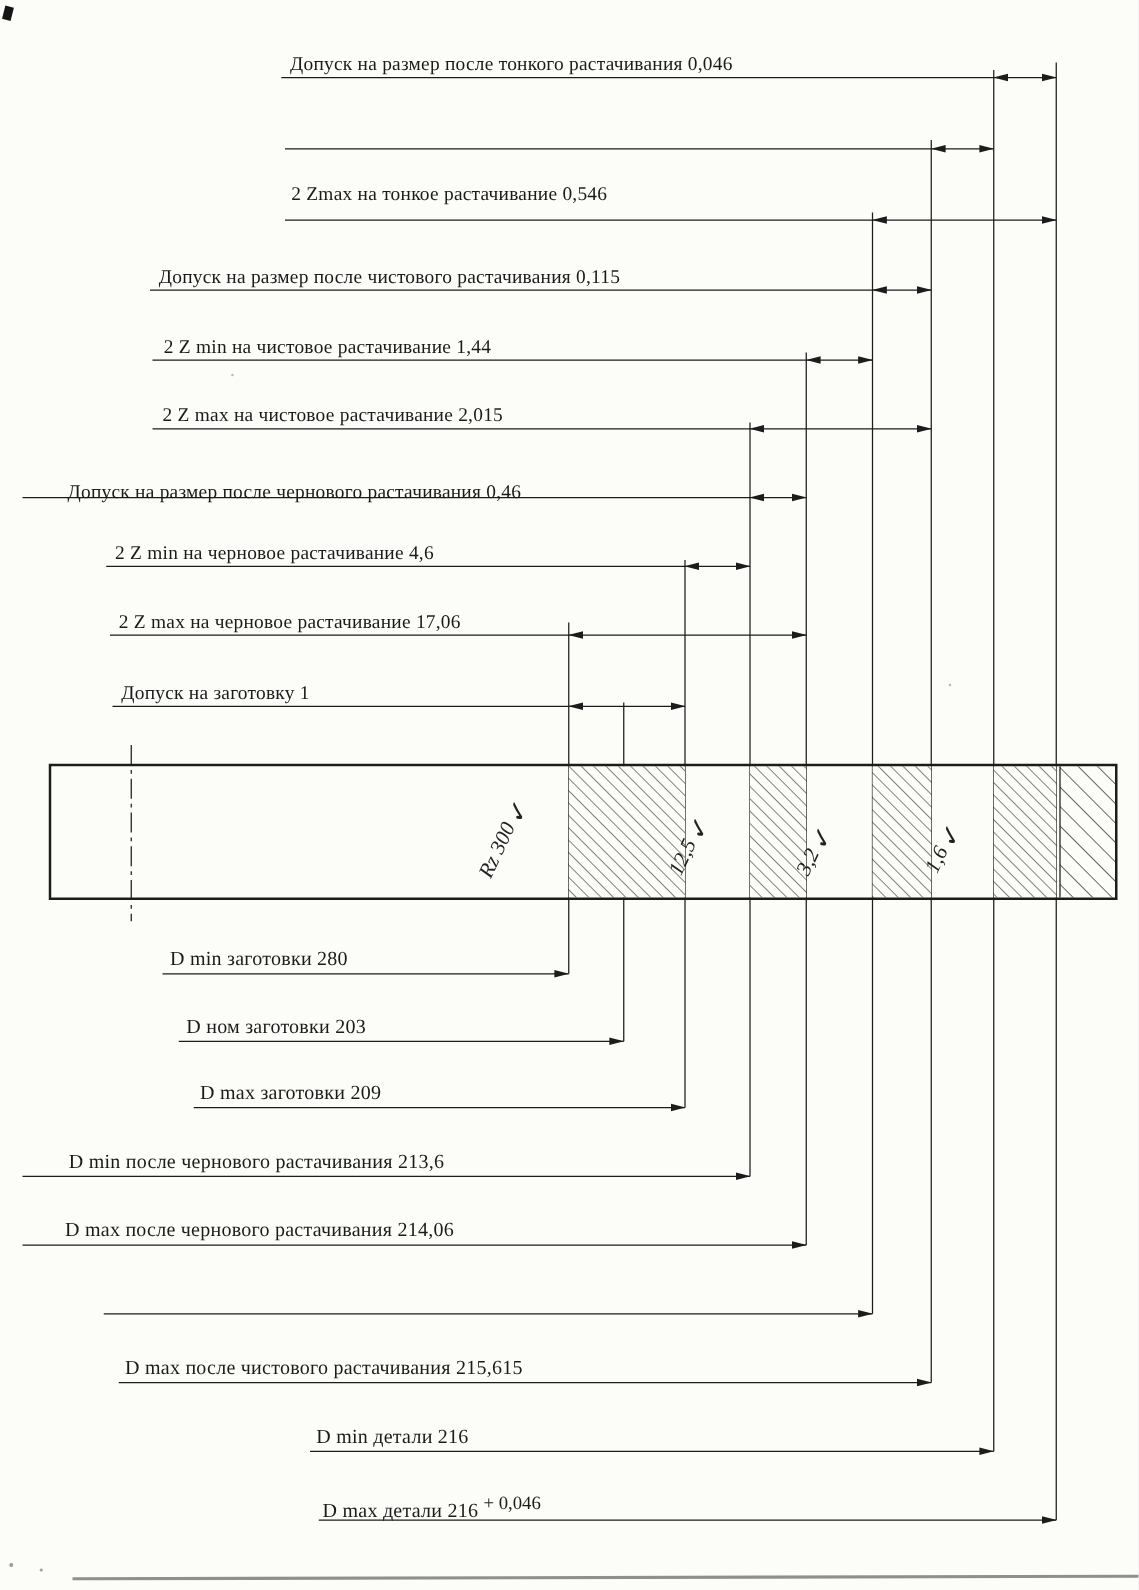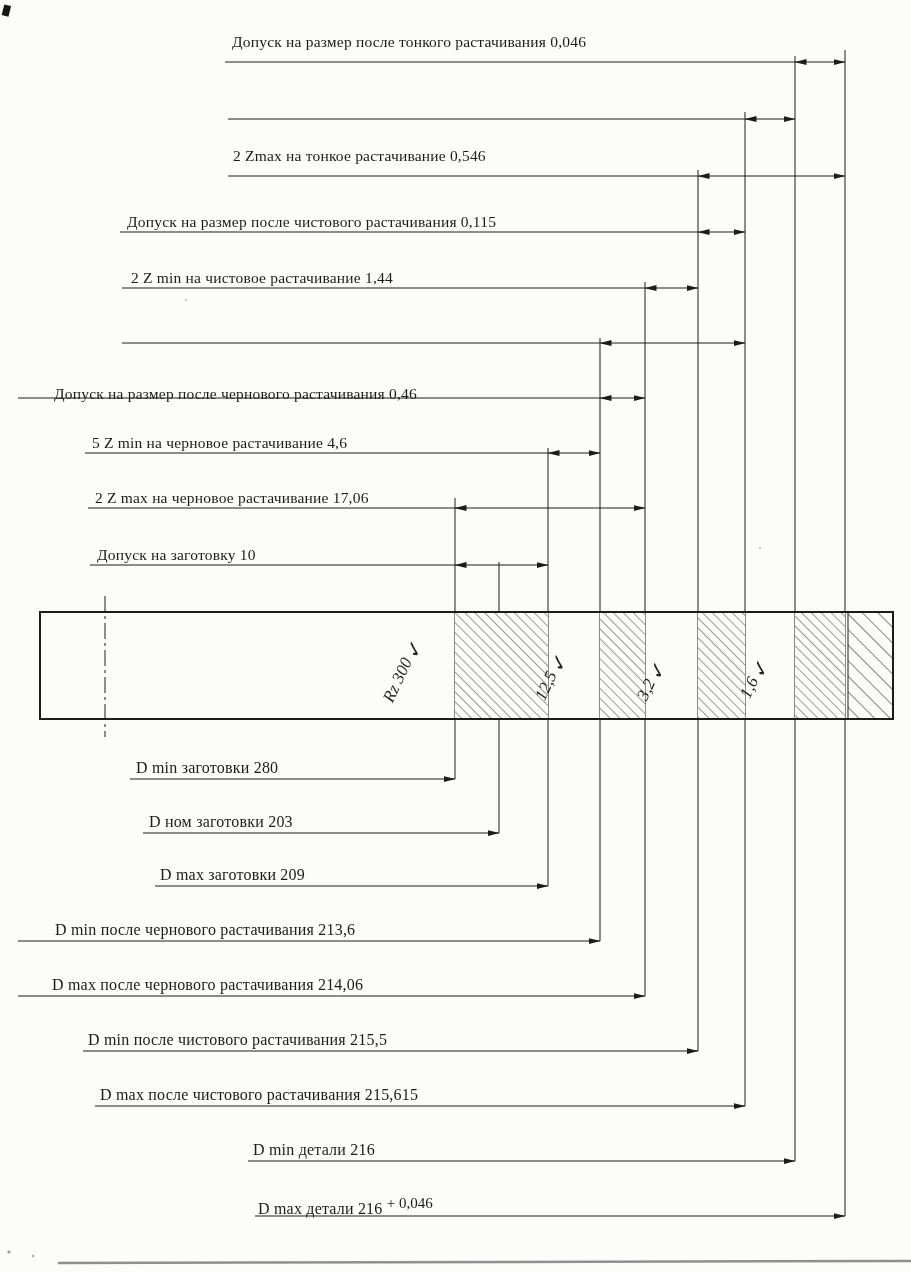--- a/index.html
+++ b/index.html
@@ -107,35 +107,35 @@
     <g>
       <rect x="3" y="5" width="7" height="11" fill="#161616" transform="rotate(14 6 10)"></rect>
       <line x1="58" y1="1263" x2="911" y2="1261" stroke="#8f8f8f" stroke-width="2.5"></line>
       <circle cx="9" cy="1252" r="1.6" fill="#9a9a9a"></circle>
       <circle cx="33" cy="1256" r="1.3" fill="#a5a5a5"></circle>
       <circle cx="760" cy="548" r="1" fill="#b5b5b5"></circle>
       <circle cx="186" cy="300" r="1" fill="#b9b9b9"></circle>
     </g>
   </svg>
 
-  <div class="lbl" style="left:232px;top:32px">Допуск на размер после тонкого растачивания 0,046</div>
+  <div class="lbl" style="left:232px;top:42px">Допуск на размер после тонкого растачивания 0,046</div>
   <div class="lbl" style="left:233px;top:146px">2 Zmax на тонкое растачивание 0,546</div>
   <div class="lbl" style="left:127px;top:212px">Допуск на размер после чистового растачивания 0,115</div>
   <div class="lbl" style="left:131px;top:268px">2 Z min на чистовое растачивание 1,44</div>
+  <div class="lbl" style="left:130px;top:323px">2 Z max на чистовое растачивание 2,015</div>
   <div class="lbl" style="left:54px;top:384px">Допуск на размер после чернового растачивания 0,46</div>
-  <div class="lbl" style="left:92px;top:433px">5 Z min на черновое растачивание 4,6</div>
+  <div class="lbl" style="left:92px;top:433px">2 Z min на черновое растачивание 4,6</div>
   <div class="lbl" style="left:95px;top:488px">2 Z max на черновое растачивание 17,06</div>
-  <div class="lbl" style="left:97px;top:545px">Допуск на заготовку 10</div>
+  <div class="lbl" style="left:97px;top:545px">Допуск на заготовку 1</div>
 
   <div class="lbl bt" style="left:136px;top:758px">D min заготовки 280</div>
   <div class="lbl bt" style="left:149px;top:812px">D ном заготовки 203</div>
   <div class="lbl bt" style="left:160px;top:865px">D max заготовки 209</div>
   <div class="lbl bt" style="left:55px;top:920px">D min после чернового растачивания 213,6</div>
   <div class="lbl bt" style="left:52px;top:975px">D max после чернового растачивания 214,06</div>
-  <div class="lbl bt" style="left:88px;top:1030px">D min после чистового растачивания 215,5</div>
   <div class="lbl bt" style="left:100px;top:1085px">D max после чистового растачивания 215,615</div>
   <div class="lbl bt" style="left:253px;top:1140px">D min детали 216</div>
   <div class="lbl bt" style="left:258px;top:1194px">
     <span>D max детали 216</span>
     <sup>+ 0,046</sup>
   </div>
 
   <div class="rough" style="left:398px;top:682px">
     <span class="rv">Rz 300</span>
     <span class="tick">✓</span>

